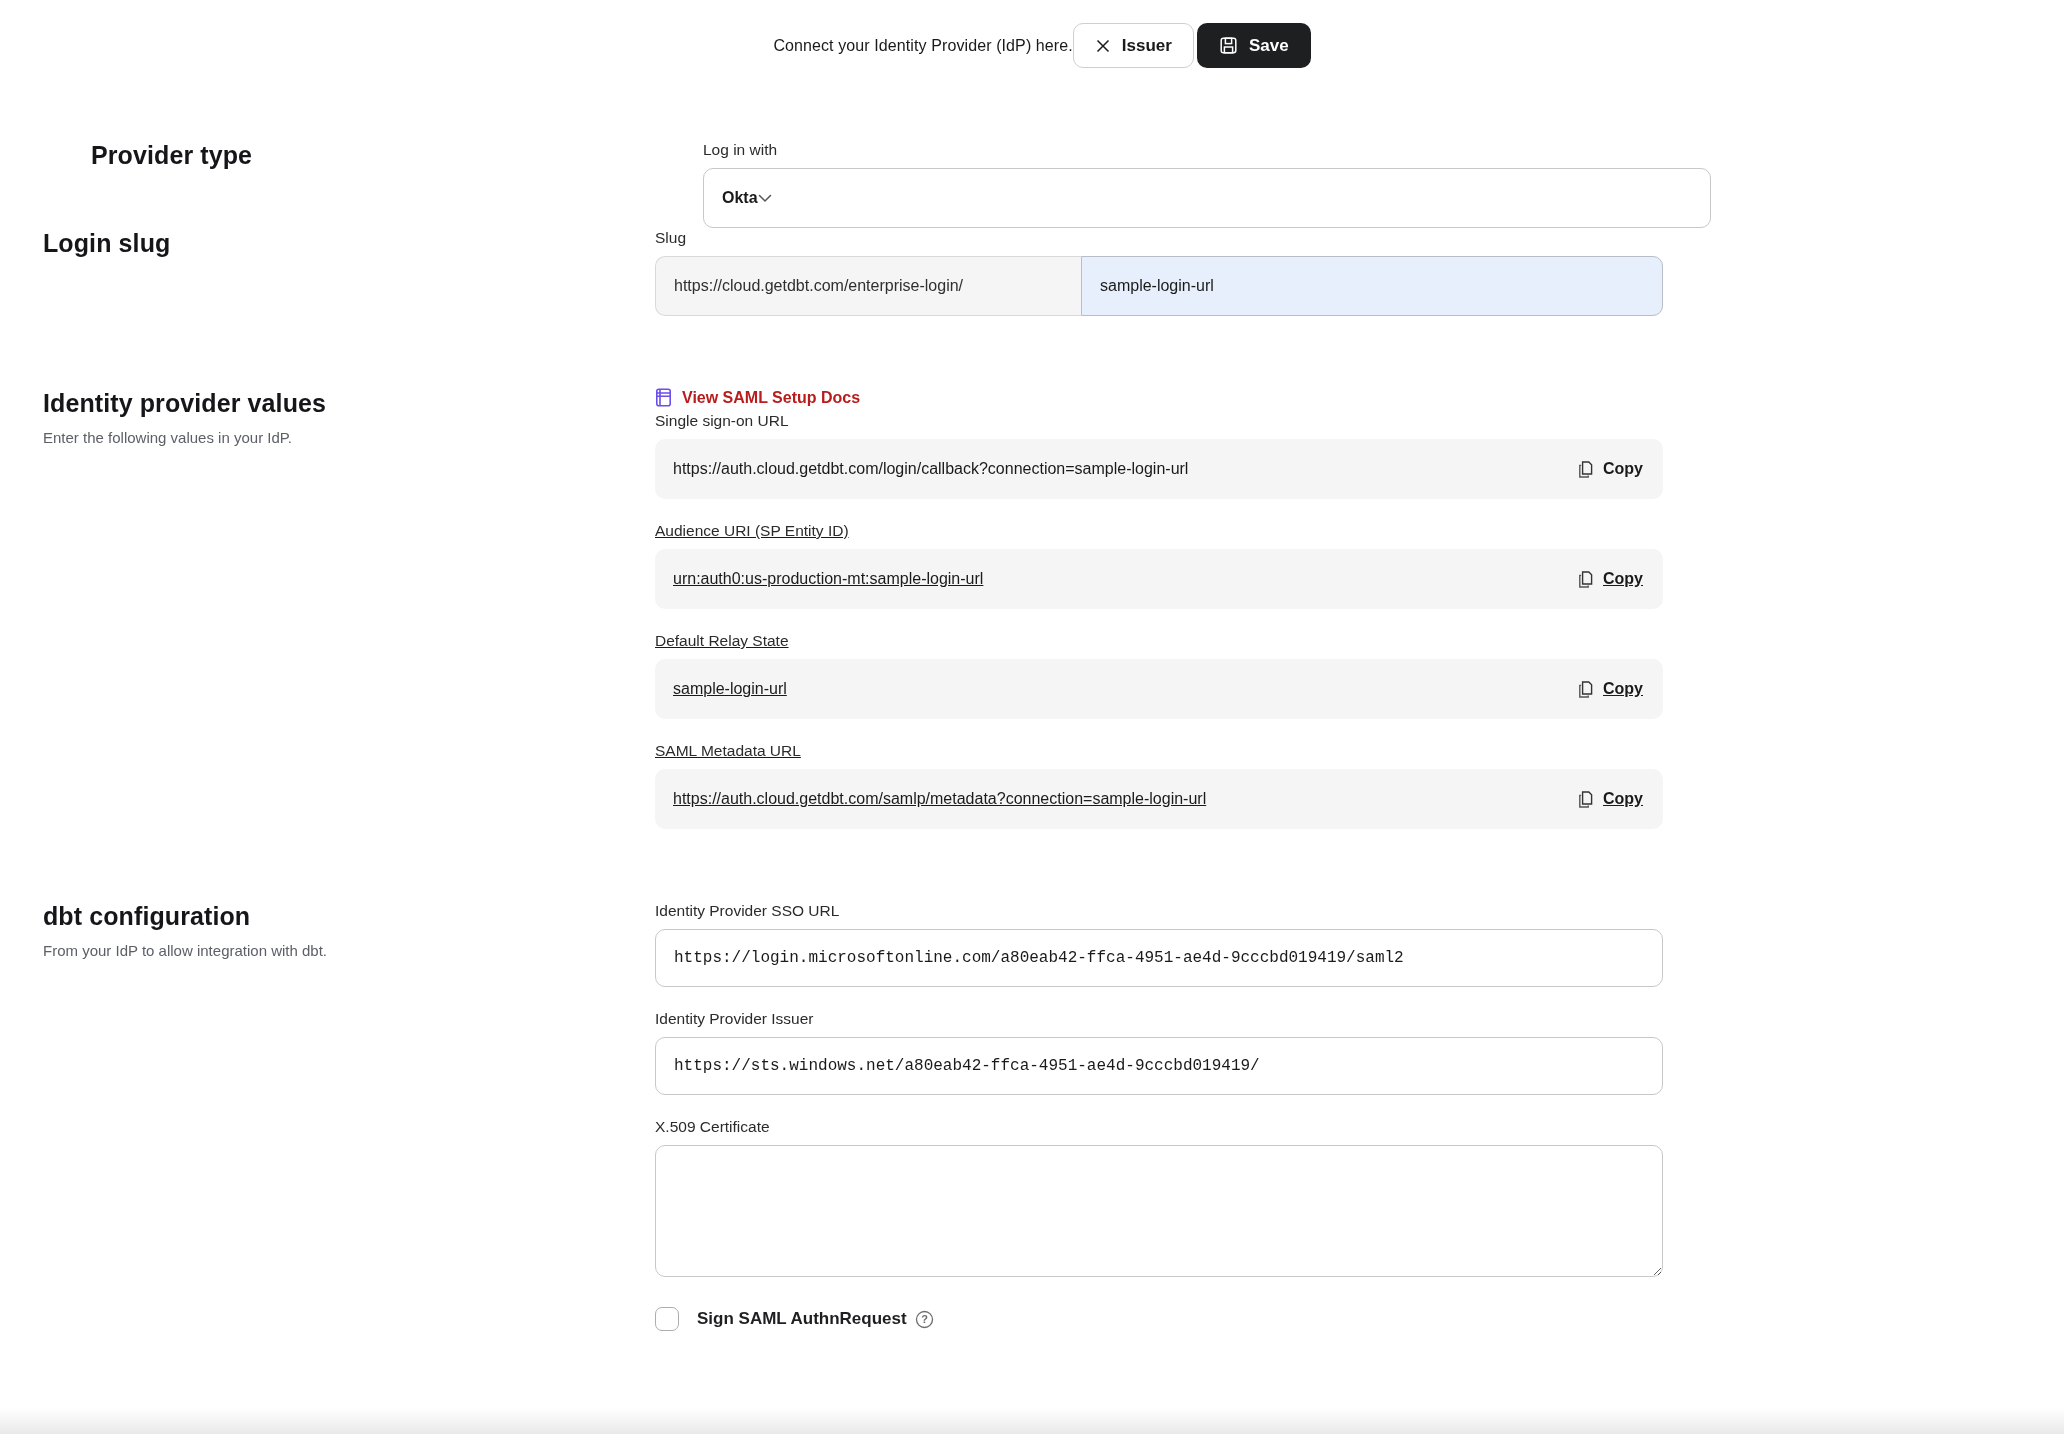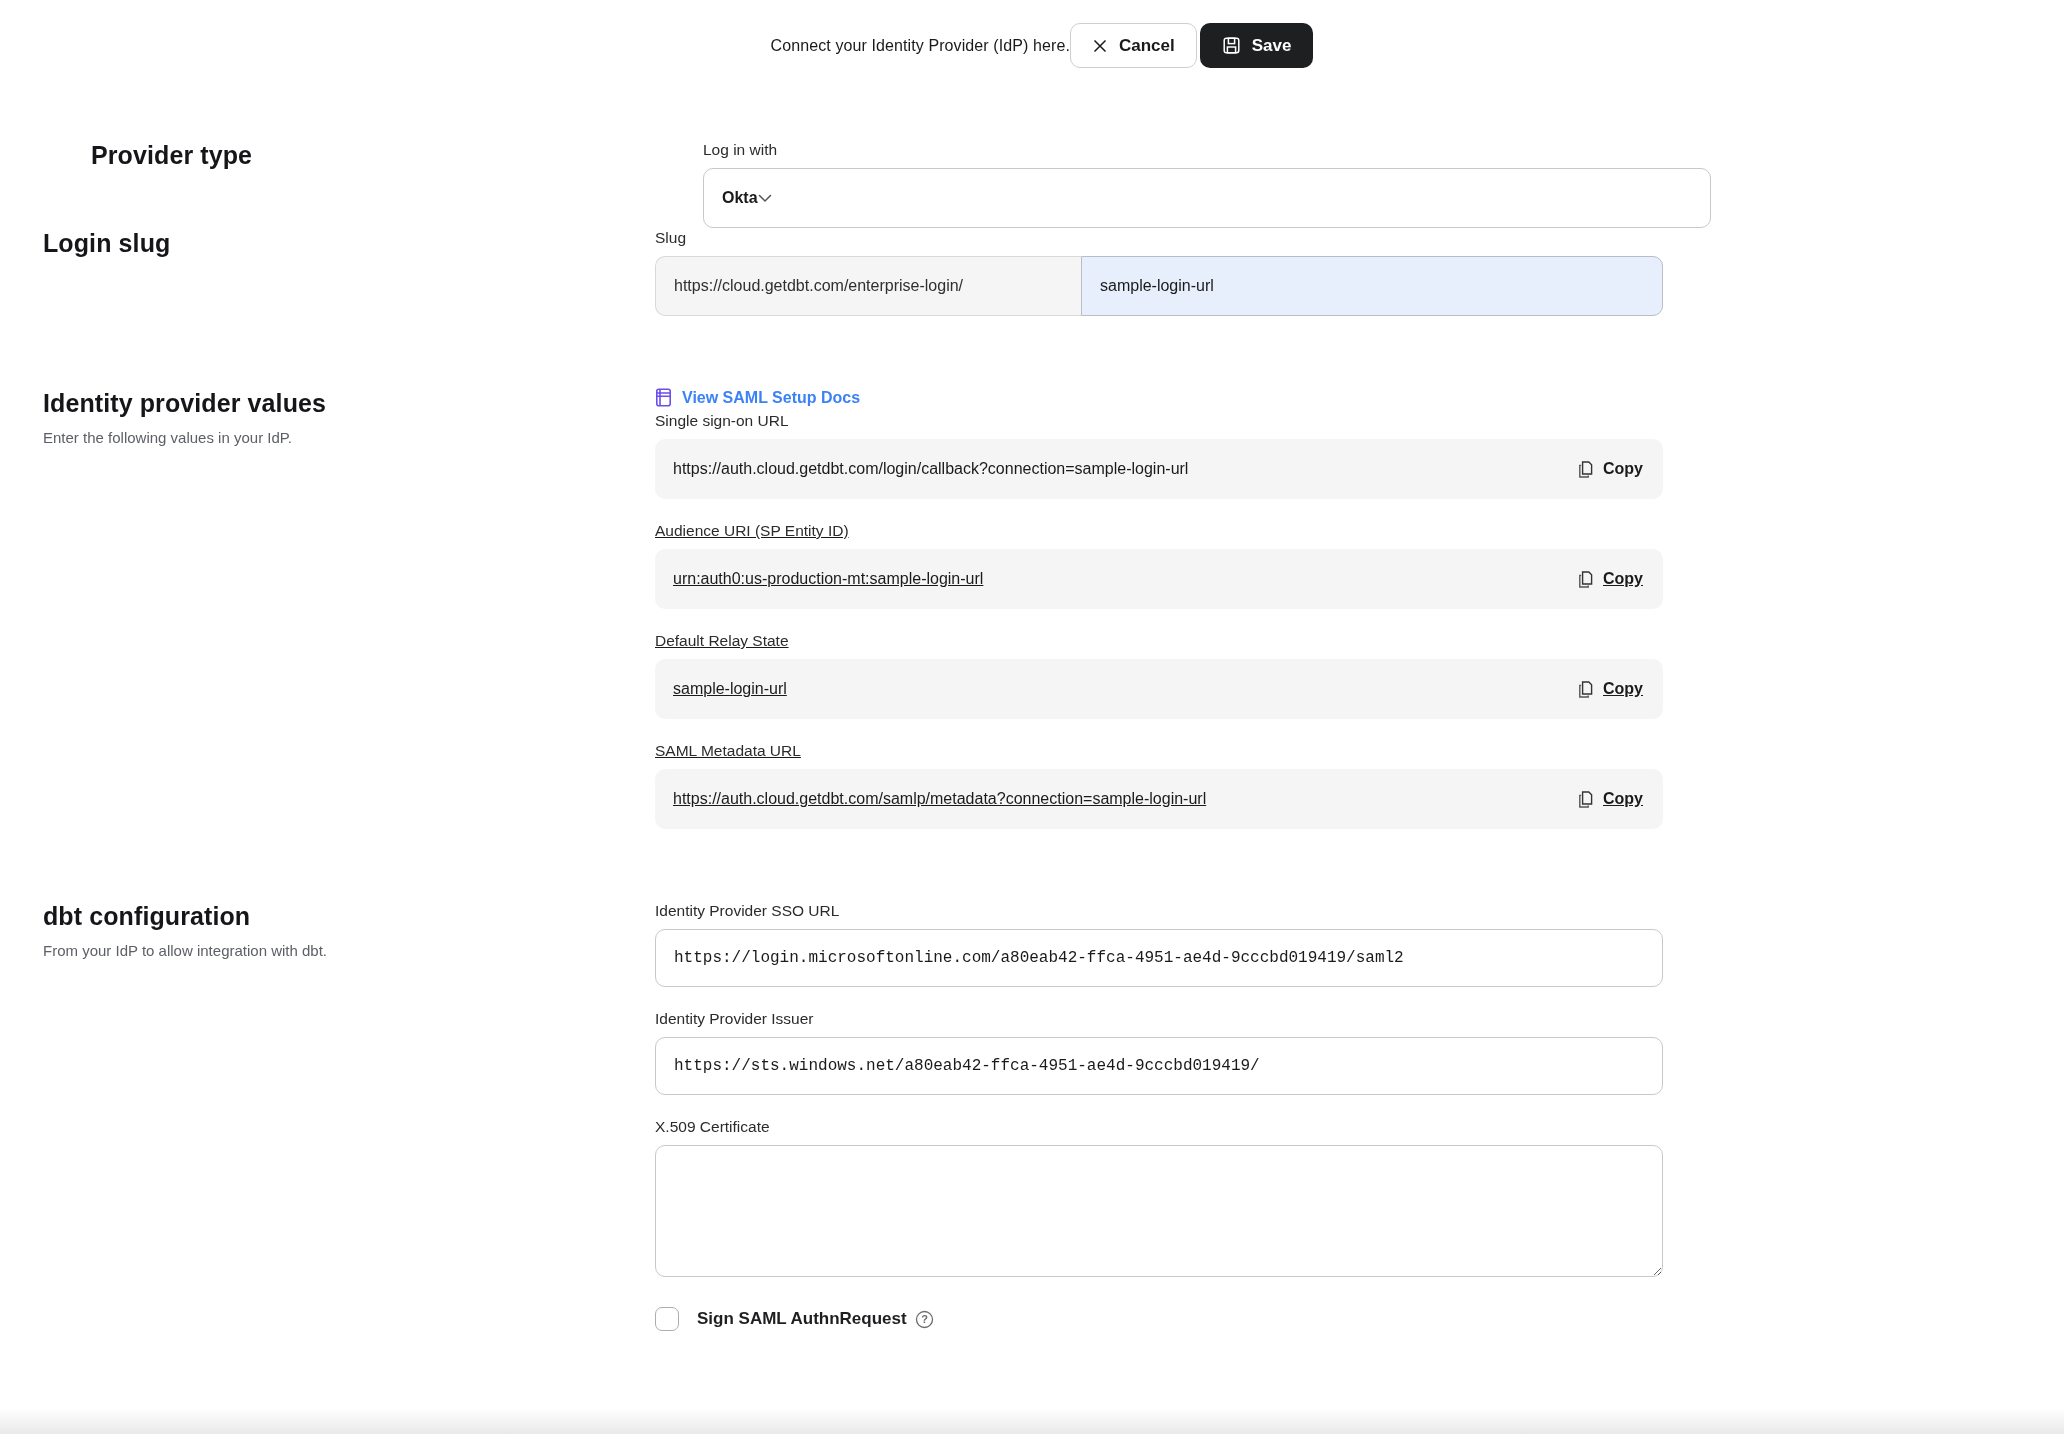--- a/index.html
+++ b/index.html
@@ -101,21 +101,21 @@
     font-size: 16px;
     color: #1a1a1a;
     font-family: inherit;
     outline: none;
   }
 
   .docs-link {
     display: inline-flex;
     align-items: center;
     gap: 10px;
-    color: #3b82f6;
+    color: #b91c1c;
     font-size: 16px;
     font-weight: 700;
     text-decoration: none;
     cursor: pointer;
   }
 
   .copy-row {
     height: 60px;
     background: #f5f5f5;
     border-radius: 10px;
@@ -194,21 +194,21 @@
 
 <div class="header">
   <div class="header-title">Connect your Identity Provider (IdP) here.</div>
   <div class="header-actions">
     <button class="btn btn-cancel">
       <span>
         <svg width="16" height="16" viewBox="0 0 16 16">
             <path d="M2.5 2.5 L13.5 13.5 M13.5 2.5 L2.5 13.5" stroke="#1a1a1a" stroke-width="1.5" fill="none"></path>
           </svg>
       </span>
-      <span>Cancel</span>
+      <span>Issuer</span>
     </button>
     <button class="btn btn-save">
       <span>
         <svg width="19" height="19" viewBox="0 0 19 19">
           <rect x="2.2" y="2.2" width="14.6" height="14.6" rx="2.2" stroke="#fff" stroke-width="1.5" fill="none"></rect>
           <rect x="6.4" y="2.2" width="6.2" height="5.4" stroke="#fff" stroke-width="1.5" fill="none"></rect>
           <rect x="5.4" y="11" width="8.2" height="5.8" stroke="#fff" stroke-width="1.5" fill="none"></rect>
         </svg>
       </span>
       <span>Save</span>

